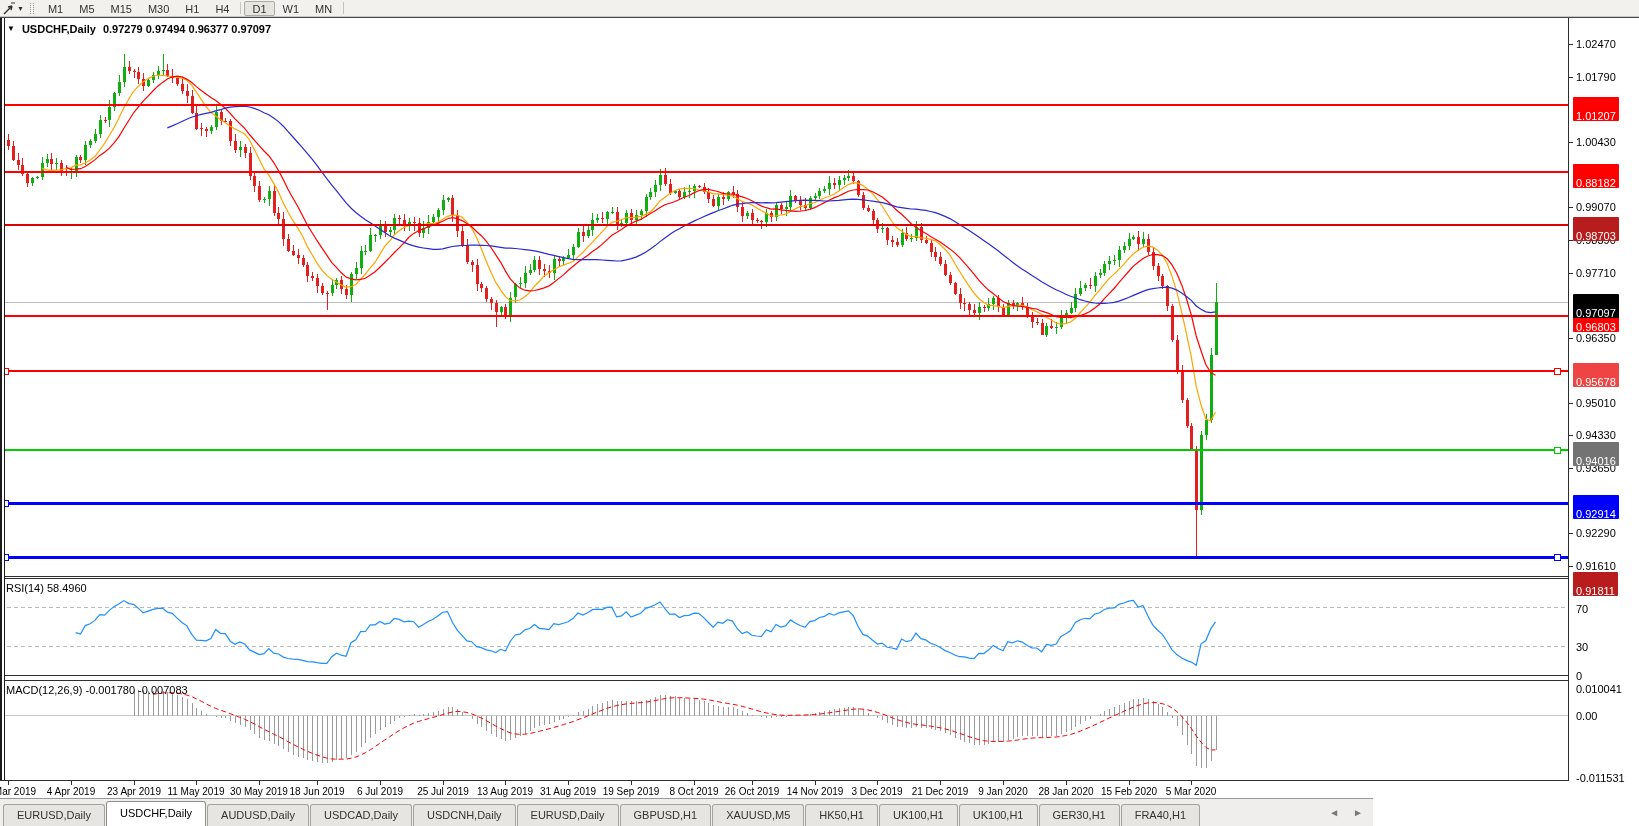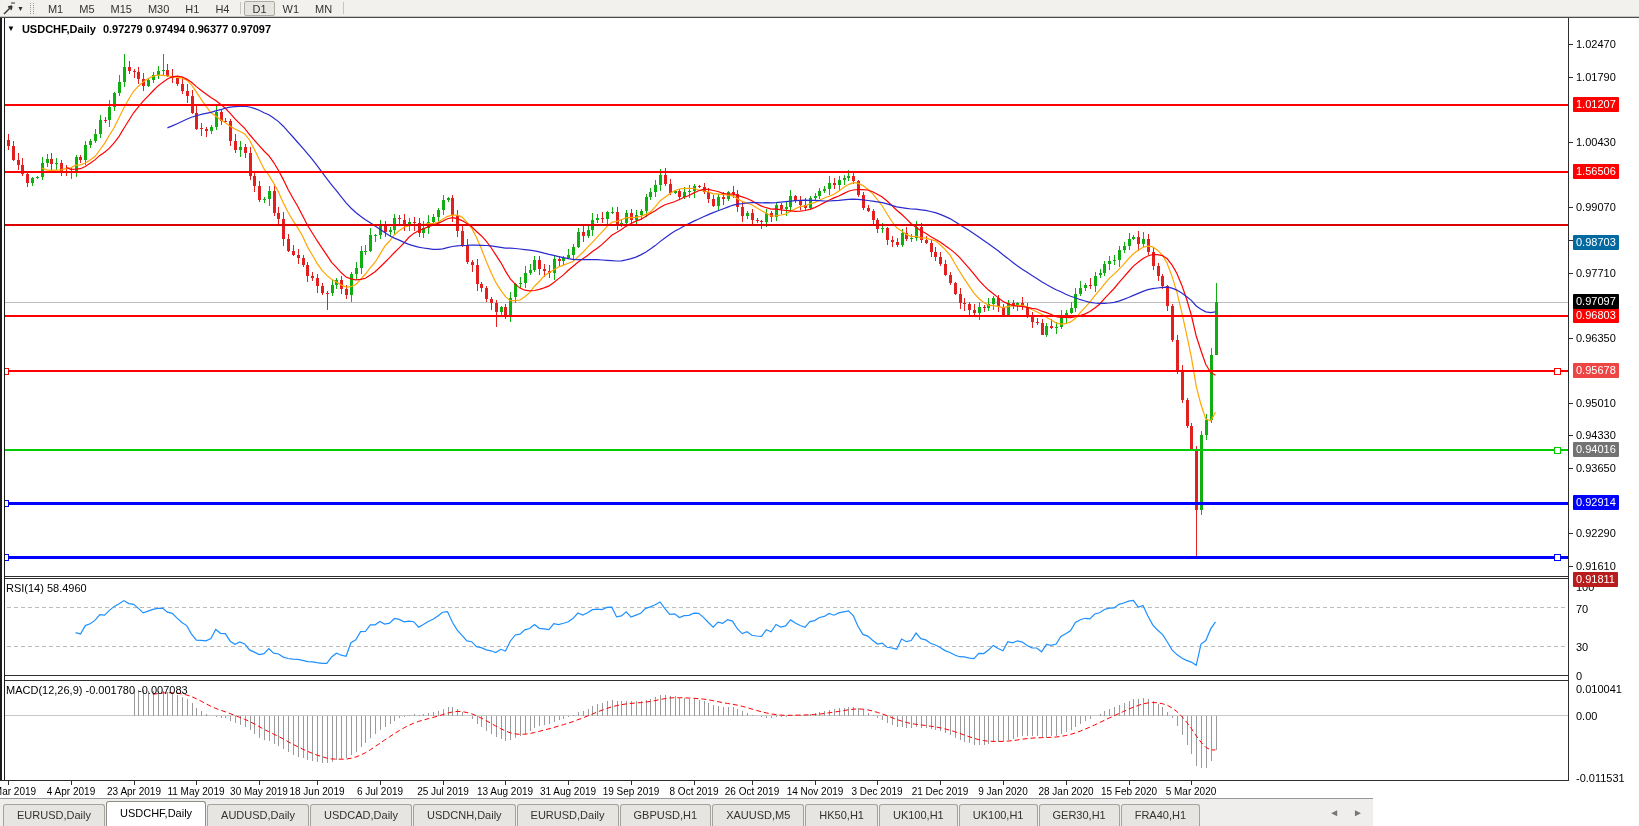--- a/index.html
+++ b/index.html
@@ -28,21 +28,21 @@
     border-top:1px solid #2e2e2e;border-bottom:1px solid #2e2e2e;cursor:row-resize;z-index:5}
   .bottom-line{position:absolute;left:0;top:762px;width:1569px;height:1px;background:#2e2e2e}
   .chart-title{position:absolute;left:7px;top:5px;font-size:11px;font-weight:700;color:#000;
     display:flex;align-items:center;gap:7px;z-index:4;white-space:nowrap}
   .chart-title .tri{font-size:8px;line-height:10px}
   .ind-label{position:absolute;left:6px;top:3px;font-size:11px;color:#000;z-index:4;white-space:nowrap}
   
   .axis-col{position:absolute;left:1568px;top:0;width:71px;height:762px;border-left:1px solid #2e2e2e;
     background:#fff;font-size:11px;z-index:7}
   .ax{position:absolute;left:7px;height:14px;line-height:14px;color:#000;white-space:nowrap}
-  .ax.boxed{left:4px;color:#fff;padding:0 3px;height:15px;line-height:15px;border-radius:1px;z-index:2}
+  .ax.boxed{left:4px;color:#fff;padding:12px 3px;height:15px;line-height:15px;border-radius:1px;z-index:2}
   .ax.lastp{z-index:3}
   .tick{position:absolute;left:0;width:4px;height:1px;background:#2e2e2e}
   
   .date-axis{position:absolute;left:0;top:763px;width:1639px;height:18px;background:#fff;font-size:10px;color:#000}
   .dtick{position:absolute;top:0;width:1px;height:4px;background:#2e2e2e}
   .dlabel{position:absolute;top:5px;width:72px;text-align:center;white-space:nowrap}
   
   .tabbar{position:absolute;top:798px;left:0;width:1373px;height:28px;background:#efeeec;
     border-top:1px solid #9b9995;display:flex;align-items:flex-end;padding-left:3px}
   .tab{height:22px;line-height:20px;padding:0 13px;font-size:11px;color:#333;background:#e7e5e1;
@@ -882,22 +882,22 @@
       <div class="tick" style="top: 385px;"></div>
       <div class="ax plain" style="top: 410px;">0.94330</div>
       <div class="tick" style="top: 417px;"></div>
       <div class="ax plain" style="top: 443px;">0.93650</div>
       <div class="tick" style="top: 450px;"></div>
       <div class="ax plain" style="top: 508px;">0.92290</div>
       <div class="tick" style="top: 515px;"></div>
       <div class="ax plain" style="top: 541px;">0.91610</div>
       <div class="tick" style="top: 548px;"></div>
       <div class="ax boxed" style="top: 79px; background: rgb(255, 0, 0);">1.01207</div>
-      <div class="ax boxed" style="top: 146px; background: rgb(255, 0, 0);">1.56506</div>
-      <div class="ax boxed" style="top: 199px; background: #0369a1; margin-top: 18px;">0.98703</div>
+      <div class="ax boxed" style="top: 146px; background: rgb(255, 0, 0);">0.88182</div>
+      <div class="ax boxed" style="top: 199px; background: #b91c1c;">0.98703</div>
       <div class="ax boxed" style="top: 290px; background: rgb(255, 0, 0);">0.96803</div>
       <div class="ax boxed" style="top: 345px; background: #ef4444;">0.95678</div>
       <div class="ax boxed" style="top: 424px; background: #737373;">0.94016</div>
       <div class="ax boxed" style="top: 477px; background: rgb(0, 0, 255);">0.92914</div>
       <div class="ax boxed" style="top: 554px; background: #b91c1c;">0.91811</div>
       <div class="ax boxed lastp" style="top: 276px; background: rgb(0, 0, 0);">0.97097</div>
       <div class="ax plain" style="top: 562px;">100</div>
       <div class="ax plain" style="top: 583.8px;">70</div>
       <div class="ax plain" style="top: 622.2px;">30</div>
       <div class="ax plain" style="top: 651px;">0</div>

